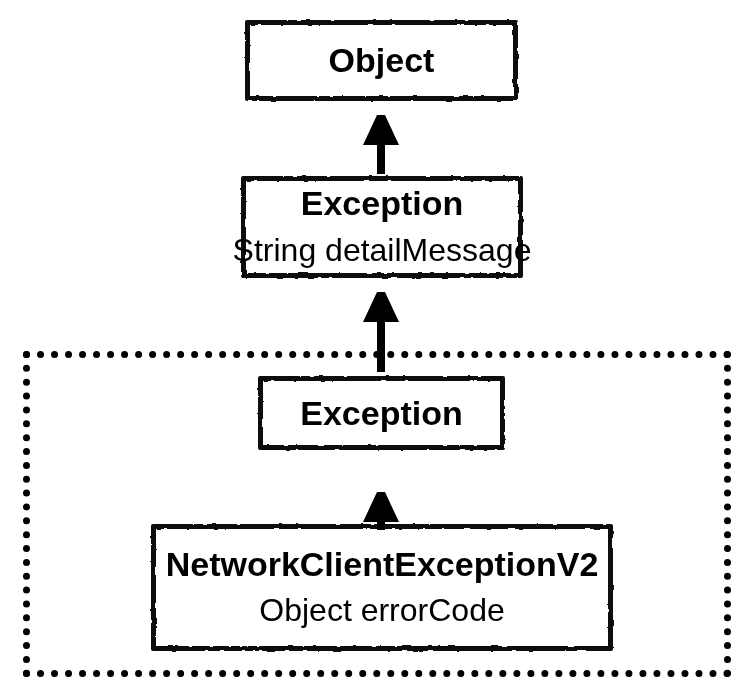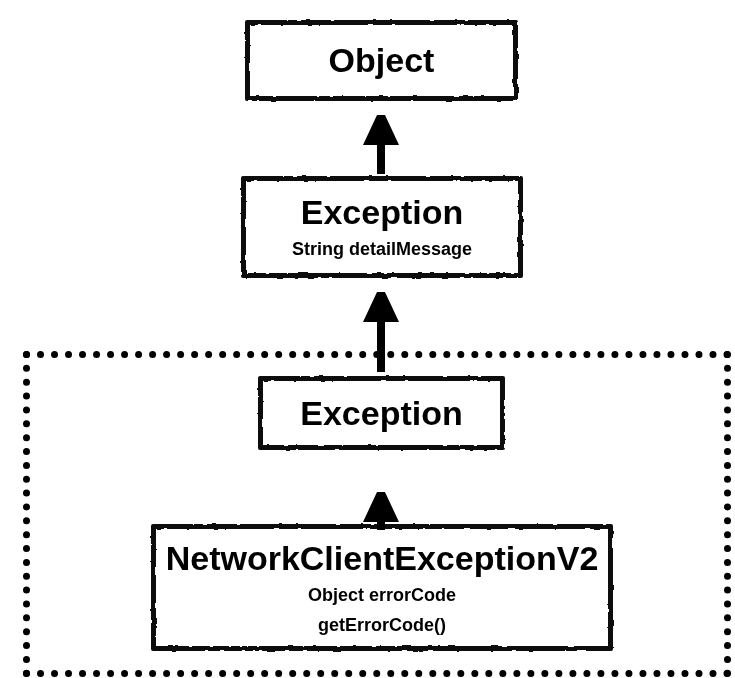--- a/index.html
+++ b/index.html
@@ -32,22 +32,22 @@
   }
   .class-name {
     font-size: 34px;
     font-weight: 700;
     color: #000000;
     line-height: 1.12;
     white-space: nowrap;
     z-index: 1;
   }
   .class-member {
-    font-size: 18px;
-    font-weight: 700;
+    font-size: 32px;
+    font-weight: 400;
     color: #000000;
     line-height: 1.22;
     white-space: nowrap;
     z-index: 1;
   }
   .dotted-group {
     position: absolute;
     left: 15px; top: 343px;
     width: 708px; height: 326px;
     border: 7px dotted #000000;
@@ -116,16 +116,15 @@
 
   <div class="arrow" style="left:358px; top:472px; height:44px;">
     <div class="arrow-head"></div>
     <div class="arrow-shaft"></div>
   </div>
 
   <div class="class-box" style="left:143px; top:516px; width:462px; height:127px;">
     <div class="box-border"></div>
     <div class="class-name">NetworkClientExceptionV2</div>
     <div class="class-member">Object errorCode</div>
-    <div class="class-member">getErrorCode()</div>
   </div>
 
 </div>
 
 </body></html>

